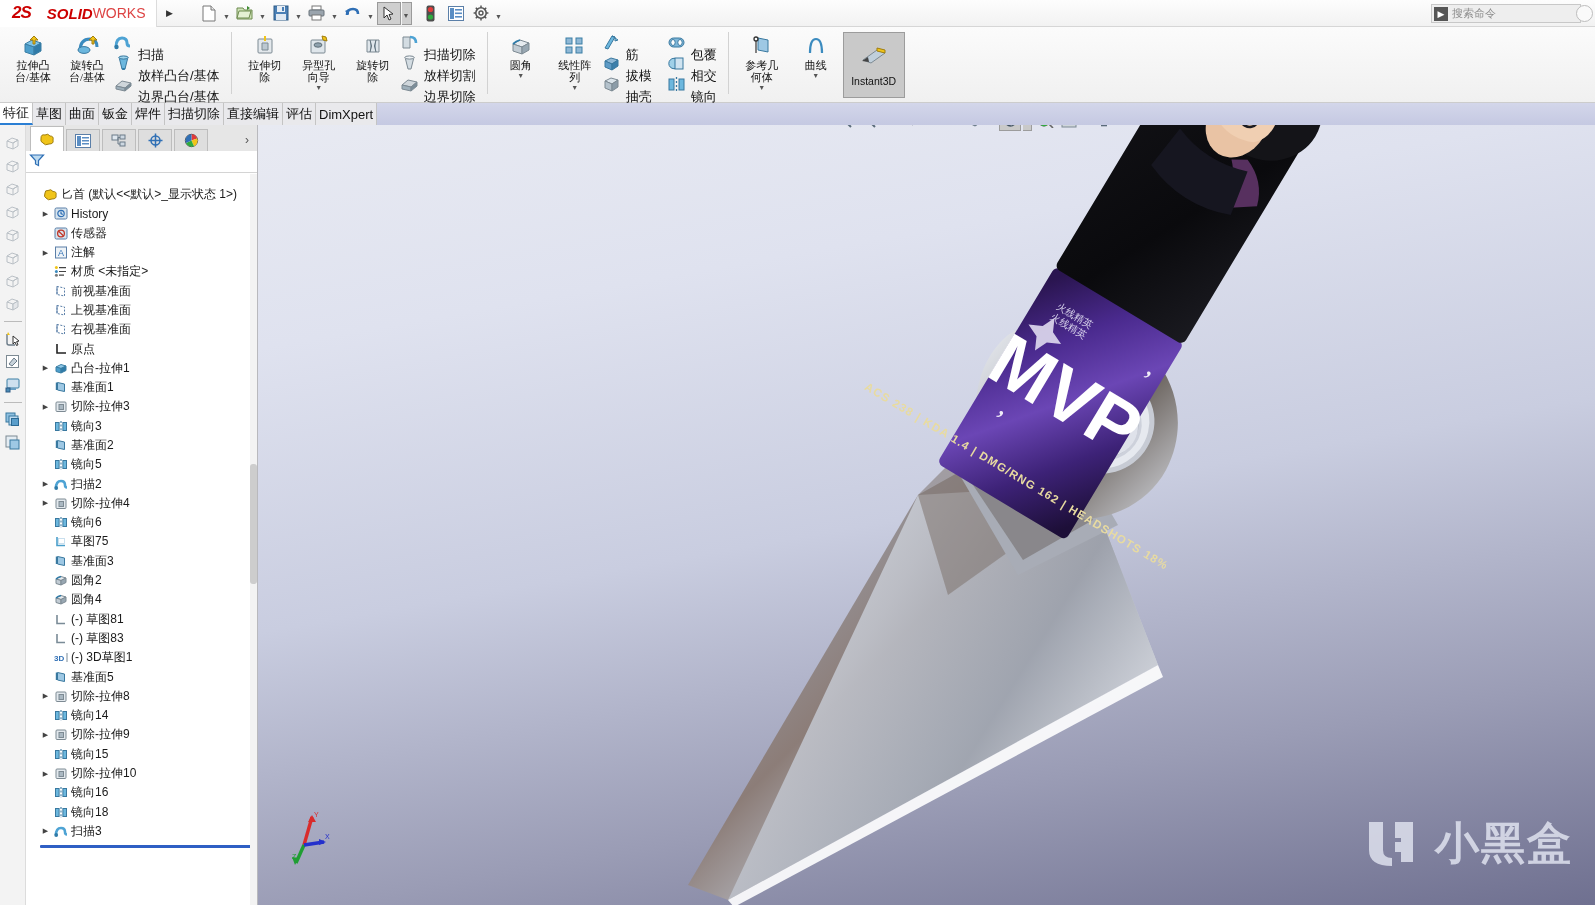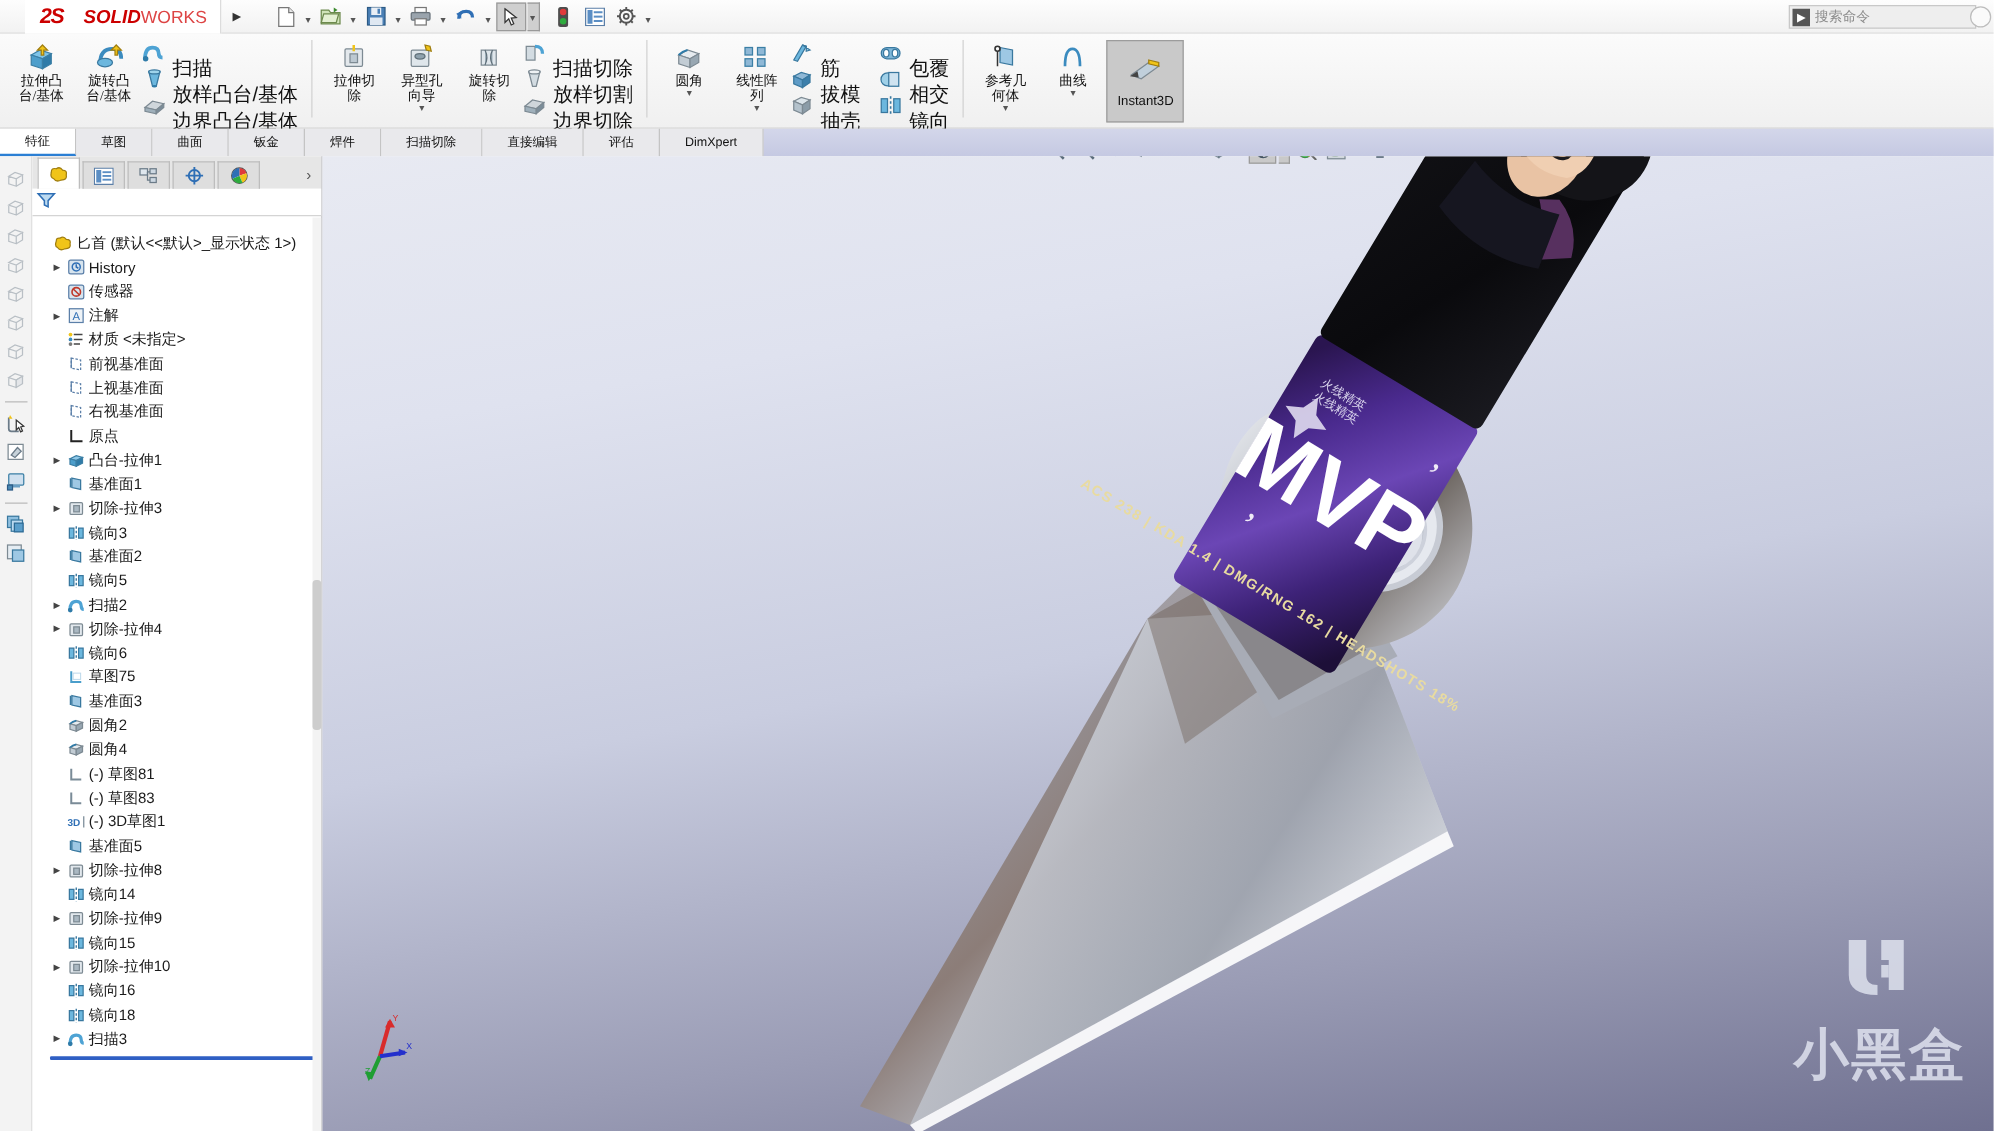--- a/index.html
+++ b/index.html
@@ -9,21 +9,21 @@
     font-size:12px; color:#1a1a1a;
     background:#fff;
   }
   #app { position:relative; width:1595px; height:905px; }
 
   
   .titlebar {
     position:absolute; left:0; top:0; width:1595px; height:27px;
     background:linear-gradient(#fdfdfd,#f2f2f2);
     border-bottom:1px solid #d6d6d6;
-    display:flex; align-items:center;padding-left:20px;
+    display:flex; align-items:center;
   }
   .sw-logo {
     display:flex; align-items:center; height:27px;
     padding:0 10px 0 12px; background:#fff;
     border-right:1px solid #dcdcdc;
   }
   .sw-ds { color:#cc0000; font-weight:bold; font-style:italic; font-size:17px; letter-spacing:-1px;}
   .sw-solid { color:#cc0000; font-weight:bold; font-style:italic; font-size:15px; letter-spacing:0px; margin-left:16px;}
   .sw-works { color:#d44; font-weight:normal; font-size:14px;}
   .tri-btn { width:26px; height:27px; display:flex; align-items:center; justify-content:center; color:#333; font-size:9px;}
@@ -50,39 +50,39 @@
   .rgroup { display:flex; align-items:flex-start; height:76px; padding:3px 6px 0 6px;}
   .rsep { width:1px; height:62px; background:#d2d2d2; margin-top:5px;}
   .rbig {
     width:54px; display:flex; flex-direction:column; align-items:center;
     padding-top:3px; cursor:default;
   }
   .rbig .gl { height:26px; display:flex; align-items:center; justify-content:center;}
   .rbig .lb { font-size:11px; line-height:12px; text-align:center; color:#111;font-family:Liberation Serif, serif;}
   .rsmallcol { display:flex; flex-direction:column; padding-top:4px; gap:2px;}
   .rsmall { display:flex; align-items:center; height:19px; gap:5px; padding-right:5px;}
-  .rsmall .lb { font-size:16px; color:#111; white-space:nowrap;margin-top:23px;}
+  .rsmall .lb { font-size:13px; color:#111; white-space:nowrap;margin-top:23px;}
   .rdrop { text-align:center; font-size:7px; color:#555; height:9px; line-height:9px;}
   .instant3d {
     width:62px; height:66px; margin-top:2px;
     background:#c9c9c9; border:1px solid #9c9c9c;
     display:flex; flex-direction:column; align-items:center; justify-content:center;
   }
   .instant3d .lb { font-size:10.5px; color:#111; margin-top:4px;}
 
   
   .ic { display:inline-block; position:relative;}
 
   
   .tabstrip {
     position:absolute; left:0; top:103px; width:1595px; height:22px;
     background:#e9e9ec; display:flex; align-items:stretch;
   }
   .tab {
-    padding:0 20px; display:flex; align-items:center; font-size:10px;
+    padding:0 3px; display:flex; align-items:center; font-size:13px;
     color:#111; background:#e9e9ec; border-right:1px solid #c4c4c4;
     cursor:default;
   }
   .tab.active { background:#fff; border-bottom:2px solid #2b7fd4; font-weight:normal;}
   .tabfill { flex:1; background:linear-gradient(#d3d6ea,#c5c9e2); }
 
   
   .rail {
     position:absolute; left:0; top:125px; width:26px; height:780px;
     background:#f3f3f3; border-right:1px solid #dcdcdc;
@@ -123,21 +123,21 @@
     position:absolute; left:575px; top:-18px; height:24px;
     display:flex; align-items:center; gap:2px;
   }
   .vt { width:22px; height:22px; display:flex; align-items:center; justify-content:center;}
   .vt.sel { background:#c9c9c9; border:1px solid #9c9c9c;}
   .vtarrow { width:9px; height:22px; display:flex; align-items:flex-end; justify-content:center; padding-bottom:5px; font-size:7px; color:#444;}
 
   .triad { position:absolute; left:22px; bottom:40px; width:56px; height:56px;}
   .watermark {
     position:absolute; right:22px; bottom:32px;
-    display:flex; align-items:center; gap:12px; opacity:.82;flex-direction:column;
+    display:flex; align-items:center; gap:12px; opacity:.82;
   }
   .wm-text { font-size:44px; color:#e3e6f2; font-weight:bold; letter-spacing:2px; font-family:"DejaVu Sans", sans-serif;}
 
   
   .knife { position:absolute; left:0; top:0; width:1337px; height:780px;}
 </style>
 </head>
 <body>
 
 <div id="app">

